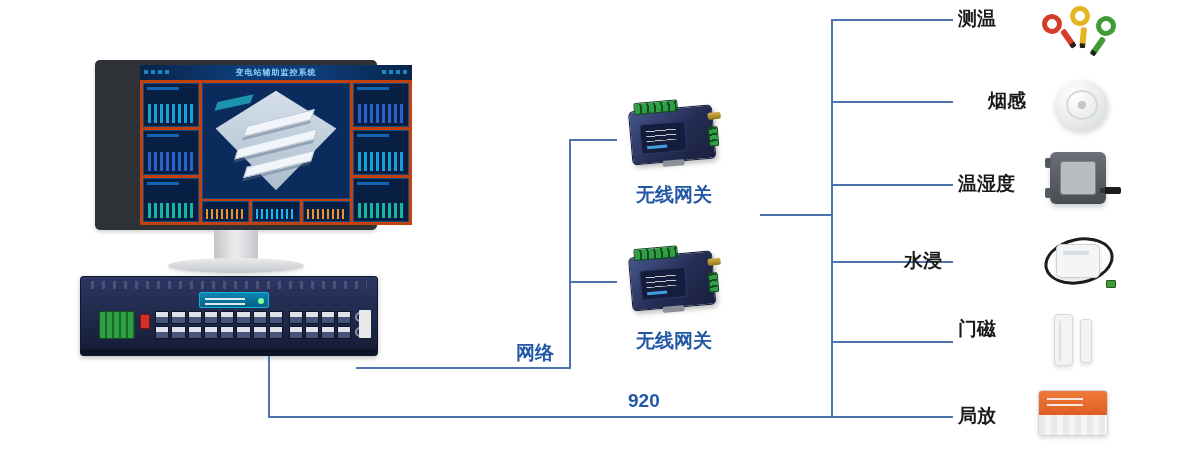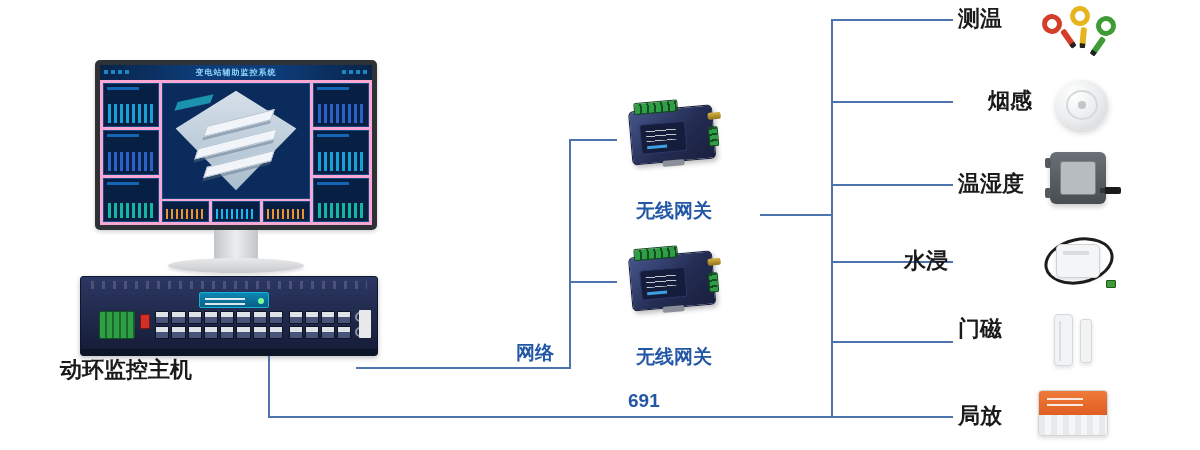--- a/index.html
+++ b/index.html
@@ -5,26 +5,26 @@
   * { margin:0; padding:0; box-sizing:border-box; }
   body { background:#ffffff; font-family:"Liberation Sans", sans-serif; }
   .canvas { position:relative; width:1200px; height:450px; background:#ffffff; overflow:hidden; }
 
   
   .hline { position:absolute; height:2px; background:var(--line,#4e74ad); }
   .vline { position:absolute; width:2px;  background:var(--line,#4e74ad); }
 
   
   .lbl-blue { position:absolute; color:var(--label-blue,#2257a5); font-weight:bold; font-size:19px; line-height:26px; }
-  .lbl-dark { position:absolute; color:var(--label-dark,#1a1a1a); font-weight:bold; font-size:22px; line-height:26px; }
+  .lbl-dark { position:absolute; color:var(--label-dark,#1a1a1a); font-weight:bold; font-size:19px; line-height:26px; }
 
   
   .monitor-bezel { position:absolute; left:95px; top:60px; width:282px; height:170px;
       background:#2e3237; border-radius:5px; padding:5px; box-shadow:0 2px 4px rgba(0,0,0,.18); }
-  .monitor-screen { position:relative; width:100%; height:100%; background:#f9a8d4; overflow:hidden; }
+  .monitor-screen { position:relative; width:100%; height:100%; background:#c2410c; overflow:hidden;margin-left:40px; }
   .scr-topbar { position:absolute; left:0; top:0; right:0; height:15px;
       background:linear-gradient(90deg,#082448,#0e3c78 35%,#0e3c78 65%,#082448);
       display:flex; align-items:center; justify-content:center; }
   .scr-title { color:#8fd8ff; font-size:8px; font-weight:bold; letter-spacing:1px; white-space:nowrap; }
   .scr-topbar::before, .scr-topbar::after { content:""; position:absolute; top:5px; width:26px; height:4px;
       background:repeating-linear-gradient(90deg,#1ea0e0 0 4px,transparent 4px 7px); opacity:.8; }
   .scr-topbar::before { left:4px; } .scr-topbar::after { right:4px; }
   .scr-col { position:absolute; top:18px; bottom:3px; width:56px; display:flex; flex-direction:column; gap:3px; }
   .col-l { left:3px; } .col-r { right:3px; }
   .sp { position:relative; flex:1; background:#081f44; border:1px solid #134a86; overflow:hidden; }
@@ -95,21 +95,21 @@
   .gw-term-side { position:absolute; right:0; top:30px; width:10px; height:20px; border-radius:2px;
       background:repeating-linear-gradient(0deg,#2f9e44 0 4px,#114d1e 4px 6px); border:1px solid #0e4a1c; }
   .gw-antenna { position:absolute; right:-4px; top:16px; width:13px; height:7px; border-radius:2px;
       background:linear-gradient(#d8b24a,#957618); }
   .gw-face { position:absolute; left:14px; top:22px; width:46px; height:30px; border-radius:3px;
       background:#151d3c; border:1px solid #2b3766; }
   .gw-face::before { content:""; position:absolute; left:5px; top:5px; width:30px; height:12px;
       background:repeating-linear-gradient(0deg,rgba(255,255,255,.75) 0 1px,transparent 1px 5px); }
   .gw-face::after { content:""; position:absolute; left:5px; bottom:4px; width:20px; height:3px; background:#3fa0e0; }
   .gw-clip { position:absolute; left:34px; bottom:0; width:22px; height:6px; border-radius:2px; background:#8a8f99; }
-  .gw-label { display:block; text-align:center; margin-top:32px; color:var(--label-blue,#2257a5);
+  .gw-label { display:block; text-align:center; margin-top:16px; color:var(--label-blue,#2257a5);
       font-weight:bold; font-size:19px; }
 
   
   .sensor-img { position:absolute; }
   
   .tie { position:absolute; width:20px; height:20px; border-radius:50%; }
   .tie::after { content:""; position:absolute; left:7px; top:16px; width:6px; height:16px; border-radius:2px; }
   .tie-red    { left:2px;  top:10px; border:5px solid #d43d2a; transform:rotate(-35deg); }
   .tie-red::after    { background:#d43d2a; border-bottom:5px solid #222; }
   .tie-yellow { left:30px; top:2px;  border:5px solid #e6b41e; transform:rotate(5deg); }
@@ -227,39 +227,38 @@
       <div class="port"></div>
         <div class="port"></div>
         <div class="port"></div>
         <div class="port"></div>
     </div>
     <div class="rack-conn rc1"></div>
     <div class="rack-conn rc2"></div>
     <div class="rack-sticker"></div>
     <div class="rack-rail"></div>
   </div>
-  <div class="lbl-dark" style="left:60px; top:357px;">动环监控主机</div>
 
   <div class="hline" style="left:356px; top:367px; width:214px;"></div>
   <div class="vline" style="left:569px; top:139px; height:230px;"></div>
   <div class="hline" style="left:569px; top:139px; width:48px;"></div>
   <div class="hline" style="left:569px; top:281px; width:48px;"></div>
   <div class="vline" style="left:268px; top:356px; height:62px;"></div>
   <div class="hline" style="left:268px; top:416px; width:565px;"></div>
   <div class="vline" style="left:831px; top:19px; height:399px;"></div>
   <div class="hline" style="left:760px; top:214px; width:73px;"></div>
   <div class="hline" style="left:831px; top:19px;  width:122px;"></div>
   <div class="hline" style="left:831px; top:101px; width:122px;"></div>
   <div class="hline" style="left:831px; top:184px; width:122px;"></div>
   <div class="hline" style="left:831px; top:261px; width:122px;"></div>
   <div class="hline" style="left:831px; top:341px; width:122px;"></div>
   <div class="hline" style="left:831px; top:416px; width:122px;"></div>
 
   <div class="lbl-blue" style="left:500px; top:340px; width:70px; text-align:center;">网络</div>
-  <div class="lbl-blue" style="left:628px; top:388px;">691</div>
+  <div class="lbl-blue" style="left:628px; top:388px;">920</div>
 
   <div class="gw-group gw1">
     <div class="gw-device">
       <div class="gw-body"></div>
       <div class="gw-term-top"></div>
       <div class="gw-term-side"></div>
       <div class="gw-antenna"></div>
       <div class="gw-face"></div>
       <div class="gw-clip"></div>
     </div>

